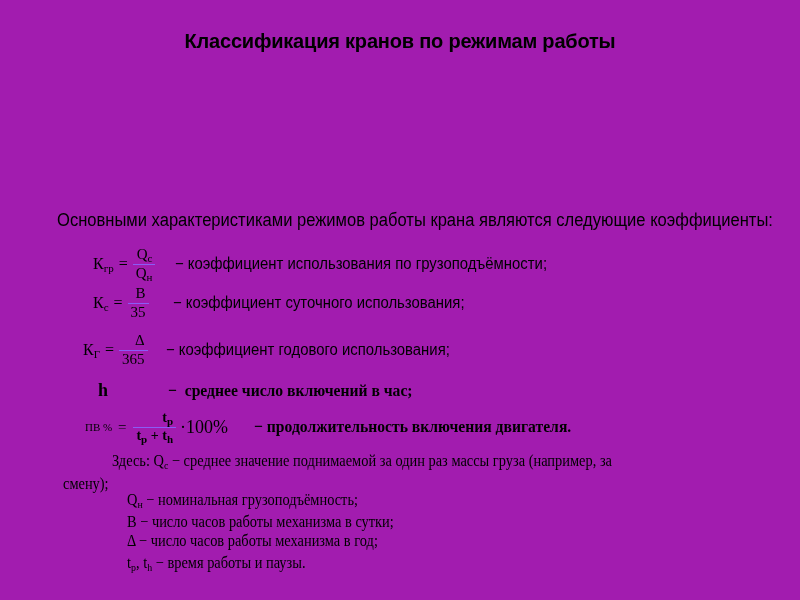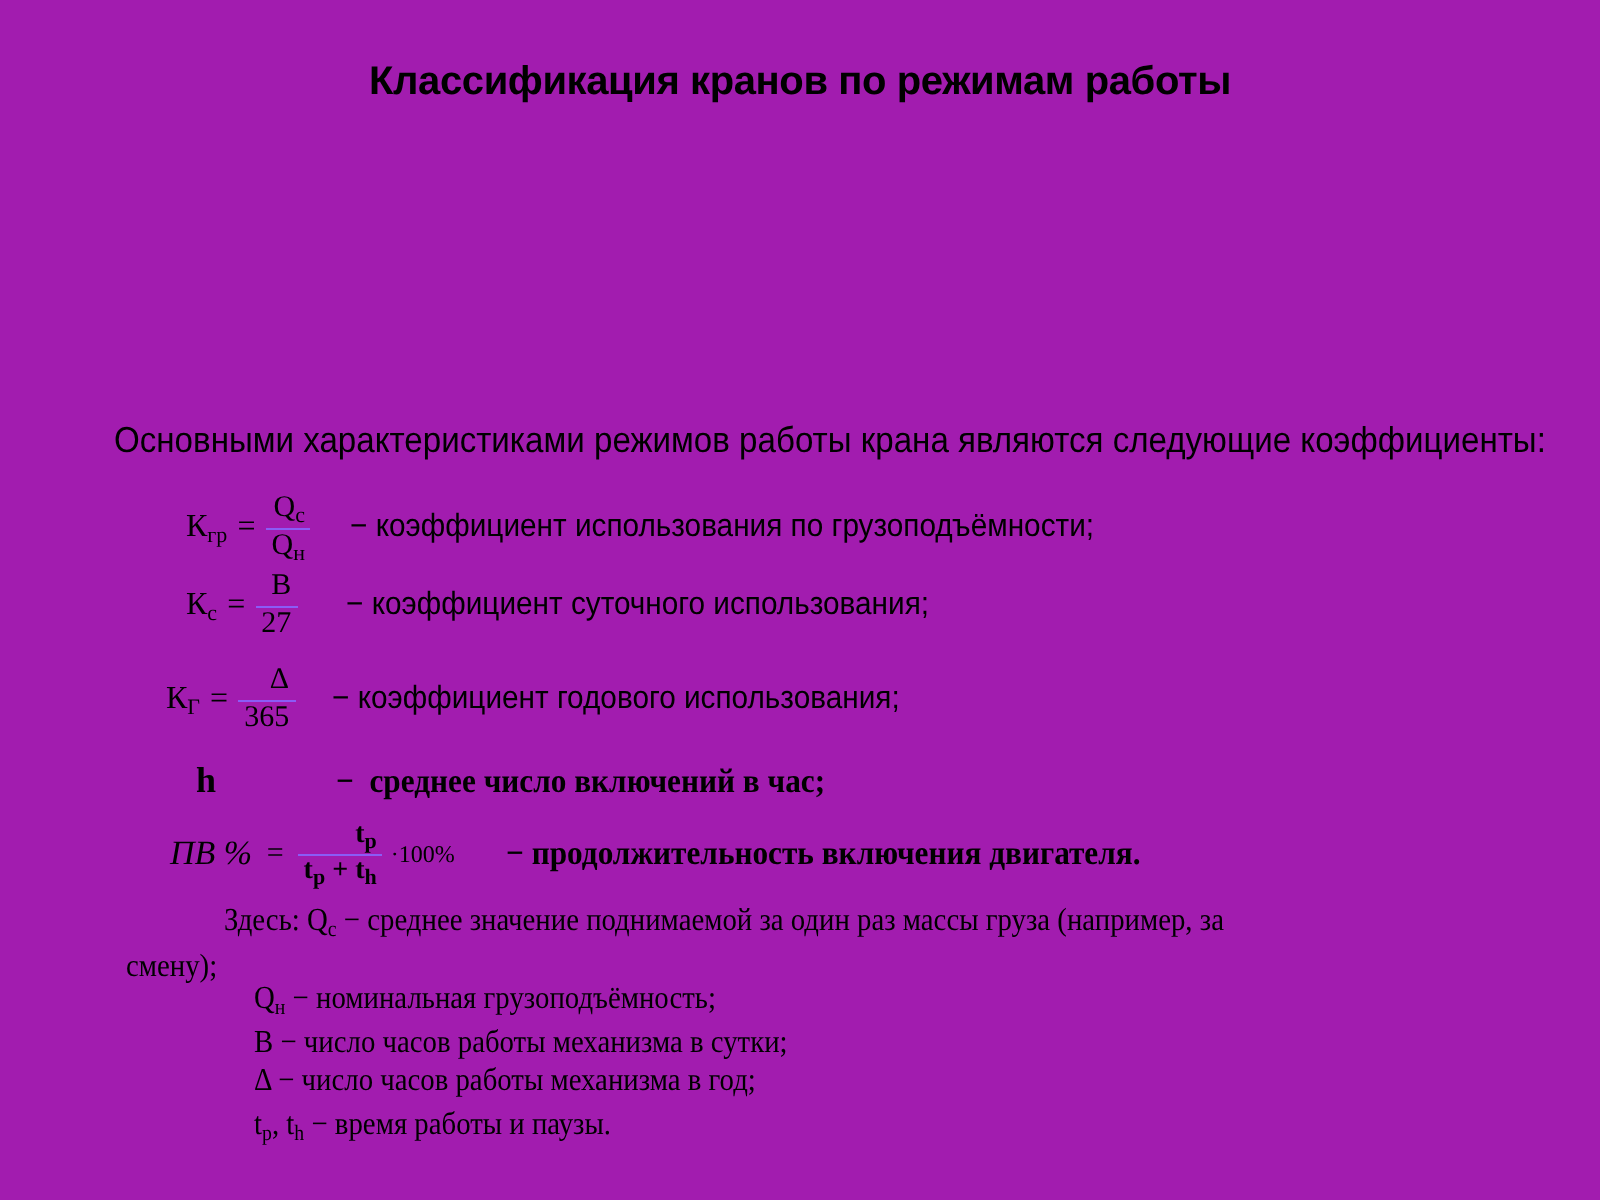--- a/index.html
+++ b/index.html
@@ -14,23 +14,23 @@
   .eq{margin:0 5px;}
   .frac{display:inline-flex;flex-direction:column;align-items:flex-end;font-size:15px;line-height:1.12;}
   .frac .den{border-top:1px solid #8b5cf6;}
   .frac .num,.frac .den{padding:0 3px 1px 3px;}
   .sb{font-size:11px;line-height:0;vertical-align:-3px;}
   .desc-sans{display:inline-block;white-space:nowrap;
              font:16px "Liberation Sans",sans-serif;transform:scaleX(0.93);transform-origin:0 50%;}
   .desc-bserif{display:inline-block;white-space:pre;
              font:700 17px "Liberation Serif",serif;transform:scaleX(0.92);transform-origin:0 50%;}
   .hsym{font:700 18px "Liberation Serif",serif;}
-  .pv-lhs{white-space:pre;font-size:17px;font-style:italic;}
+  .pv-lhs{white-space:pre;font-size:11px;}
   .pv-frac{font-size:14px;margin:0 4px;font-weight:bold;}
-  .mult{font-size:12px;white-space:pre;}
+  .mult{font-size:18px;white-space:pre;}
   .defline{position:absolute;white-space:nowrap;font:16px/20px "Liberation Serif",serif;
            transform:scaleX(0.9);transform-origin:0 50%;}
 </style>
 </head>
 <body>
 
 <div class="slide">
 
   <h1 class="title">Классификация кранов по режимам работы</h1>
 
@@ -45,21 +45,21 @@
       <span class="den"><span>Q</span><sub class="sb">н</sub></span>
     </span>
     <span class="desc-sans" style="margin-left:20px;">− коэффициент использования по грузоподъёмности;</span>
   </div>
 
   <div class="coef" style="left:93px;top:285px;">
     <span><span>К</span><sub class="sb">с</sub></span>
     <span class="eq">=</span>
     <span class="frac">
       <span class="num"><span>В</span><sub class="sb"></sub></span>
-      <span class="den"><span>27</span><sub class="sb"></sub></span>
+      <span class="den"><span>35</span><sub class="sb"></sub></span>
     </span>
     <span class="desc-sans" style="margin-left:24px;">− коэффициент суточного использования;</span>
   </div>
 
   <div class="coef" style="left:83px;top:332px;">
     <span><span>К</span><sub class="sb">Г</sub></span>
     <span class="eq">=</span>
     <span class="frac">
       <span class="num"><span>Δ</span><sub class="sb"></sub></span>
       <span class="den"><span>365</span><sub class="sb"></sub></span>

